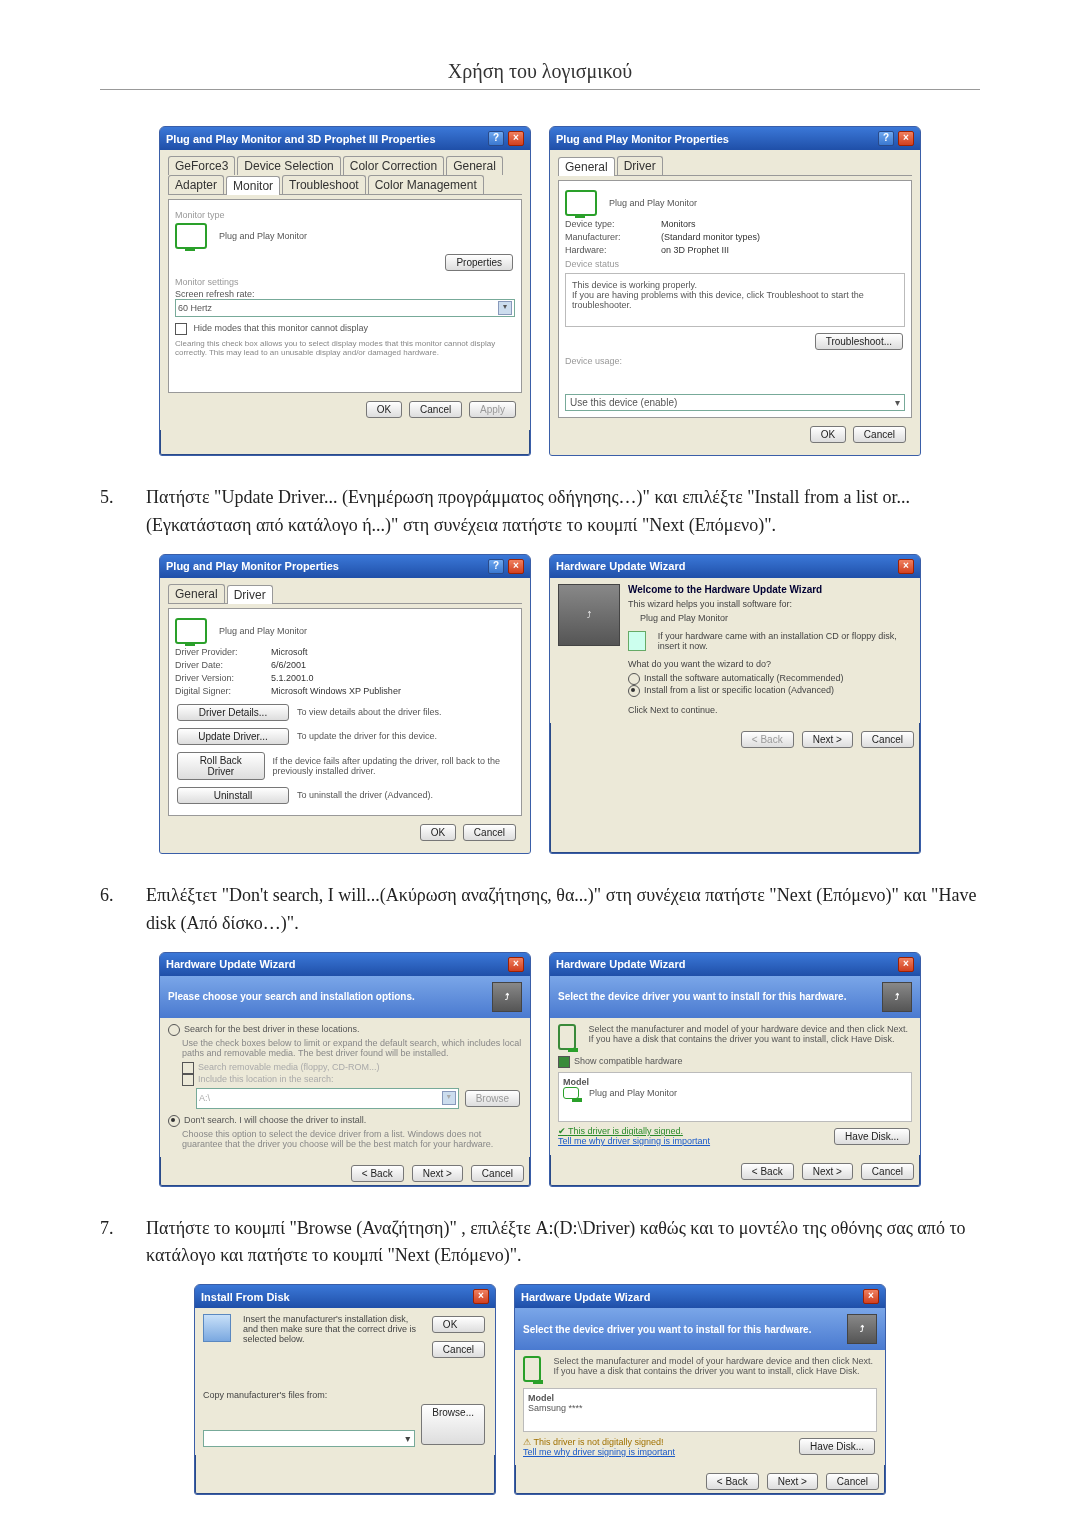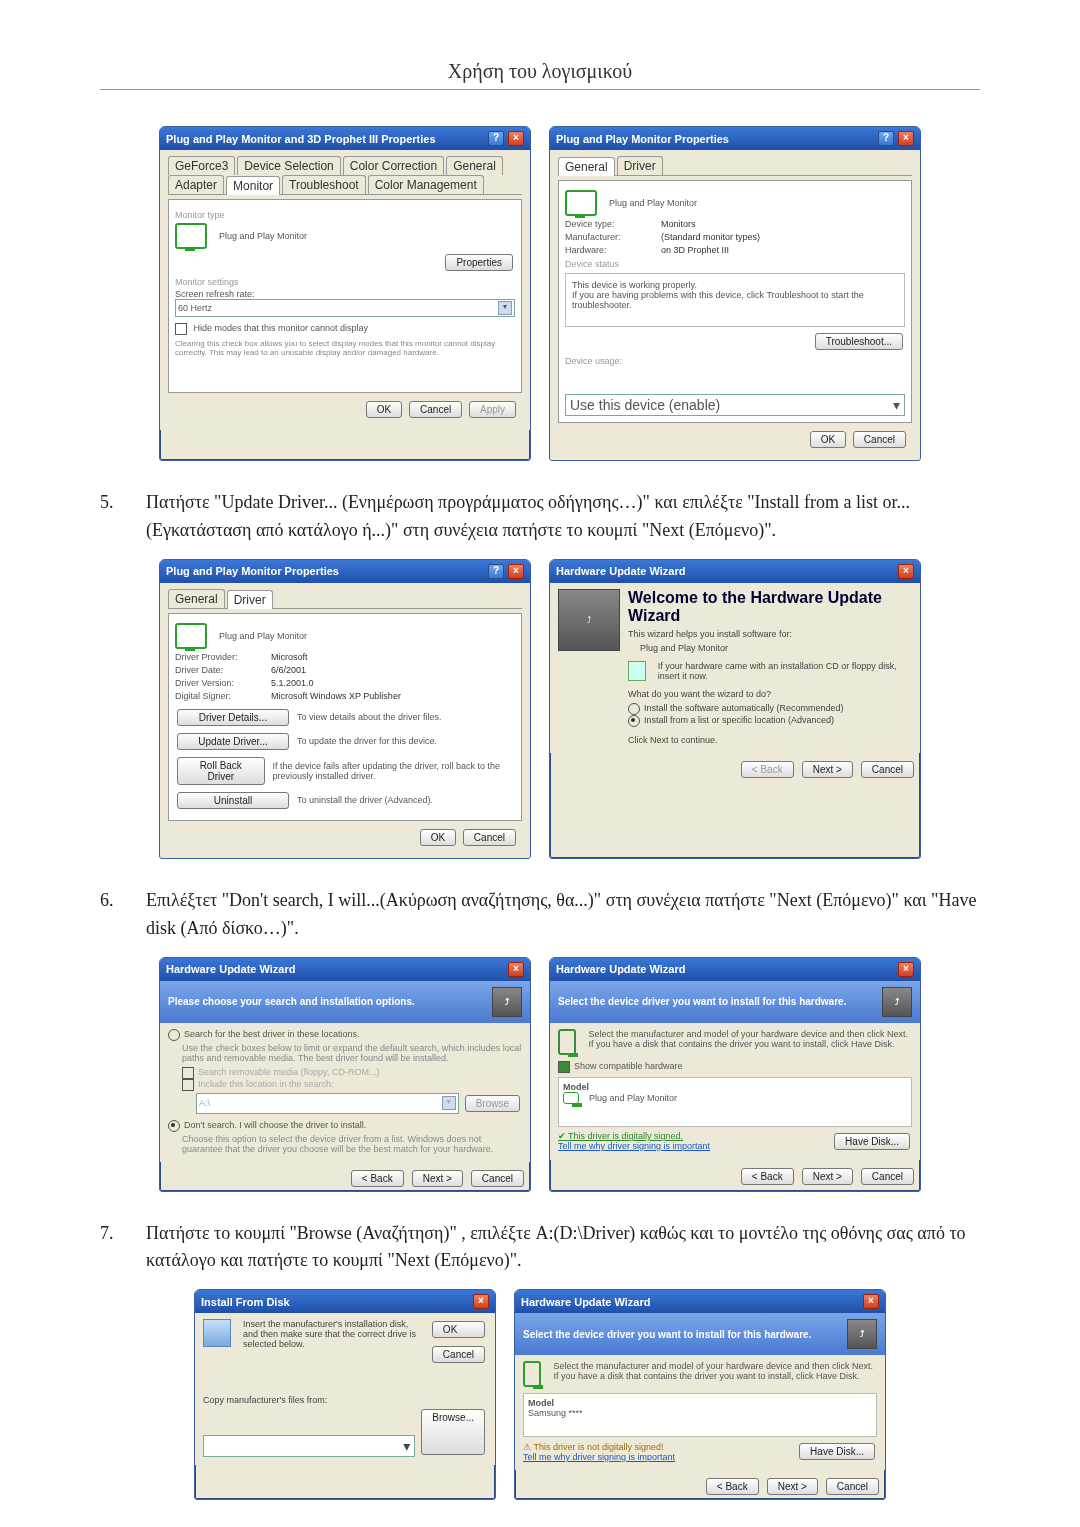--- a/index.html
+++ b/index.html
@@ -114,21 +114,21 @@
   .radio { width:10px;height:10px;border:1px solid #555;border-radius:50%;display:inline-block;margin-right:4px;vertical-align:middle;}
   .radio.sel::after{content:"";display:block;width:4px;height:4px;background:#333;border-radius:50%;margin:2px;}
   .icon-monitor{width:28px;height:22px;border:2px solid #2aa02a;border-radius:3px;display:inline-block;margin-right:6px;position:relative;}
   .icon-monitor::after{content:"";position:absolute;bottom:-4px;left:8px;width:10px;height:4px;background:#2aa02a;}
   .wizard-banner{width:60px;height:60px;background:linear-gradient(#888,#555);display:flex;align-items:center;justify-content:center;color:#fff;font-size:9px;border:1px solid #444;}
   .bluehead{background:linear-gradient(#7aa6e8,#4a7ad0);color:#fff;padding:6px 8px;font-size:10px;font-weight:bold;}
   .white-panel{background:#fff;border:1px solid #bbb;padding:4px;margin:4px 0;font-size:9px;}
   .link{color:#1a5ac8;text-decoration:underline;cursor:default;}
   .btn-row-c{display:flex;justify-content:flex-end;gap:4px;padding:6px 4px 2px 4px;}
   .status-panel{border:1px solid #bbb;background:#fff;padding:6px;margin:4px 0;font-size:9px;color:#555;height:40px;}
-  .mono-combo{border:1px solid #7a9;background:#fff;padding:2px 4px;font-size:14px;display:flex;justify-content:space-between;align-items:center;margin-top:28px;}
+  .mono-combo{border:1px solid #7a9;background:#fff;padding:2px 4px;font-size:10px;display:flex;justify-content:space-between;align-items:center;margin-top:28px;}
   .green-ok{color:#2a8a2a;font-size:9px;text-decoration:underline;}
   .brown-warn{color:#a07000;font-size:9px;}
   .floppy-icn{width:26px;height:26px;background:linear-gradient(#c8e0f8,#7aa8e0);border:1px solid #5a88c0;display:inline-block;margin-right:6px;vertical-align:middle;}
 </style>
 </head>
 <body>
 
 <div class="page">
   <div class="page-title">Χρήση του λογισμικού</div>
   <hr class="title-rule">
@@ -301,21 +301,21 @@
     </div>
 
     <div class="win">
       <div class="titlebar">
         <span>Hardware Update Wizard</span>
         <span class="close-x">×</span>
       </div>
       <div class="body" style="display:flex;gap:8px;">
         <div class="wizard-banner">⤴</div>
         <div style="flex:1;font-size:9px;color:#444;">
-          <div style="font-size:16px;font-weight:bold;color:#003;">Welcome to the Hardware Update Wizard</div>
+          <div style="font-size:10px;font-weight:bold;color:#003;">Welcome to the Hardware Update Wizard</div>
           <div style="margin-top:4px;">This wizard helps you install software for:</div>
           <div style="margin:4px 0 0 12px;">Plug and Play Monitor</div>
           <div style="margin-top:8px;display:flex;gap:12px;">
             <span style="width:18px;height:18px;border:1px solid #6a6;background:#cfe;"></span>
             <span>If your hardware came with an installation CD or floppy disk, insert it now.</span>
           </div>
           <div style="margin-top:8px;">What do you want the wizard to do?</div>
           <div style="margin-top:4px;"><span class="radio"></span><span>Install the software automatically (Recommended)</span></div>
           <div><span class="radio sel"></span><span>Install from a list or specific location (Advanced)</span></div>
           <div style="margin-top:8px;">Click Next to continue.</div>

